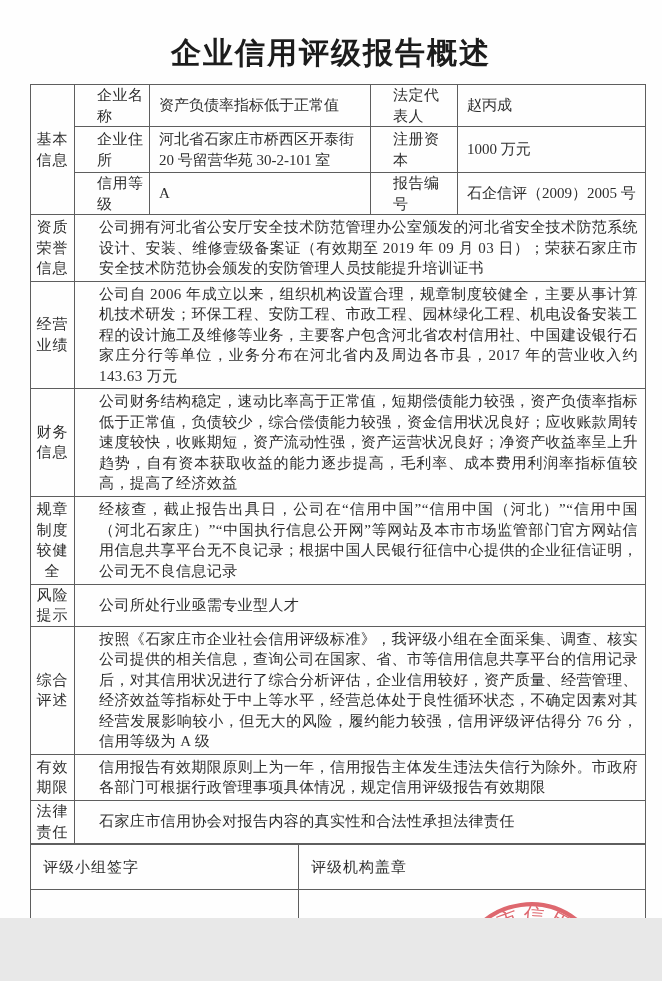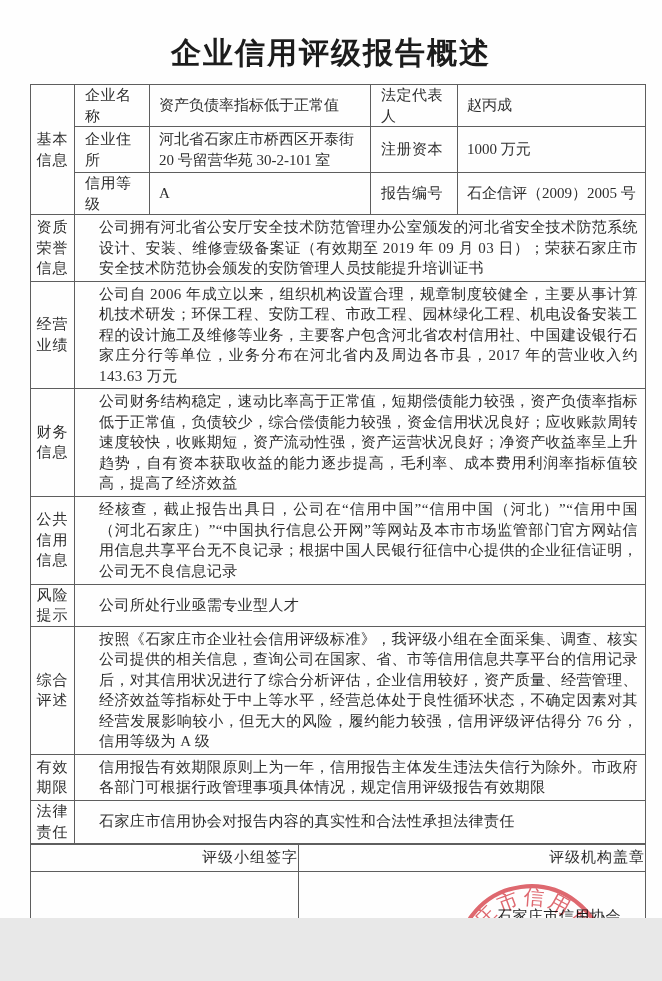--- a/index.html
+++ b/index.html
@@ -35,37 +35,37 @@
     overflow:hidden;
     box-sizing:border-box;
   }
   td.rowlabel{
     text-align:center;
     padding:0 3px;
     letter-spacing:1px;
     word-break:break-all;
   }
   td.fieldname{
-    padding:0 4px 0 10px;
+    padding:0 4px 0 22px;
     letter-spacing:0.5px;
   }
   td.fieldvalue{
     padding:0 4px 0 9px;
   }
   td.nowrap{white-space:nowrap;}
   td.sectioncontent{
     padding:2px 7px 2px 24px;
     text-align:justify;
     text-justify:inter-ideograph;
     letter-spacing:0.4px;
   }
   table.signoff td.sighead{
-    text-align:right;
+    text-align:left;
     letter-spacing:1px;
-    padding:0;
+    padding:12px;
   }
   td.sigcell{padding:0;}
   .sigcell-inner{
     position:relative;
     width:100%;height:173px;
   }
   .sig-label{
     position:absolute;left:64px;top:56px;
     font-size:15px;letter-spacing:1px;
   }
@@ -128,21 +128,21 @@
     </tr>
     <tr style="height:92px">
       <td class="rowlabel">经营业绩</td>
       <td class="sectioncontent" colspan="4">公司自 2006 年成立以来，组织机构设置合理，规章制度较健全，主要从事计算机技术研发；环保工程、安防工程、市政工程、园林绿化工程、机电设备安装工程的设计施工及维修等业务，主要客户包含河北省农村信用社、中国建设银行石家庄分行等单位，业务分布在河北省内及周边各市县，2017 年的营业收入约 143.63 万元</td>
     </tr>
     <tr style="height:84px">
       <td class="rowlabel">财务信息</td>
       <td class="sectioncontent" colspan="4">公司财务结构稳定，速动比率高于正常值，短期偿债能力较强，资产负债率指标低于正常值，负债较少，综合偿债能力较强，资金信用状况良好；应收账款周转速度较快，收账期短，资产流动性强，资产运营状况良好；净资产收益率呈上升趋势，自有资本获取收益的能力逐步提高，毛利率、成本费用利润率指标值较高，提高了经济效益</td>
     </tr>
     <tr style="height:88px">
-      <td class="rowlabel">公共信用信息</td>
+      <td class="rowlabel">规章制度较健全</td>
       <td class="sectioncontent" colspan="4">经核查，截止报告出具日，公司在“信用中国”“信用中国（河北）”“信用中国（河北石家庄）”“中国执行信息公开网”等网站及本市市场监管部门官方网站信用信息共享平台无不良记录；根据中国人民银行征信中心提供的企业征信证明，公司无不良信息记录</td>
     </tr>
     <tr style="height:36px">
       <td class="rowlabel">风险提示</td>
       <td class="sectioncontent" colspan="4">公司所处行业亟需专业型人才</td>
     </tr>
     <tr style="height:120px">
       <td class="rowlabel">综合评述</td>
       <td class="sectioncontent" colspan="4">按照《石家庄市企业社会信用评级标准》，我评级小组在全面采集、调查、核实公司提供的相关信息，查询公司在国家、省、市等信用信息共享平台的信用记录后，对其信用状况进行了综合分析评估，企业信用较好，资产质量、经营管理、经济效益等指标处于中上等水平，经营总体处于良性循环状态，不确定因素对其经营发展影响较小，但无大的风险，履约能力较强，信用评级评估得分 76 分，信用等级为 A 级</td>
     </tr>

